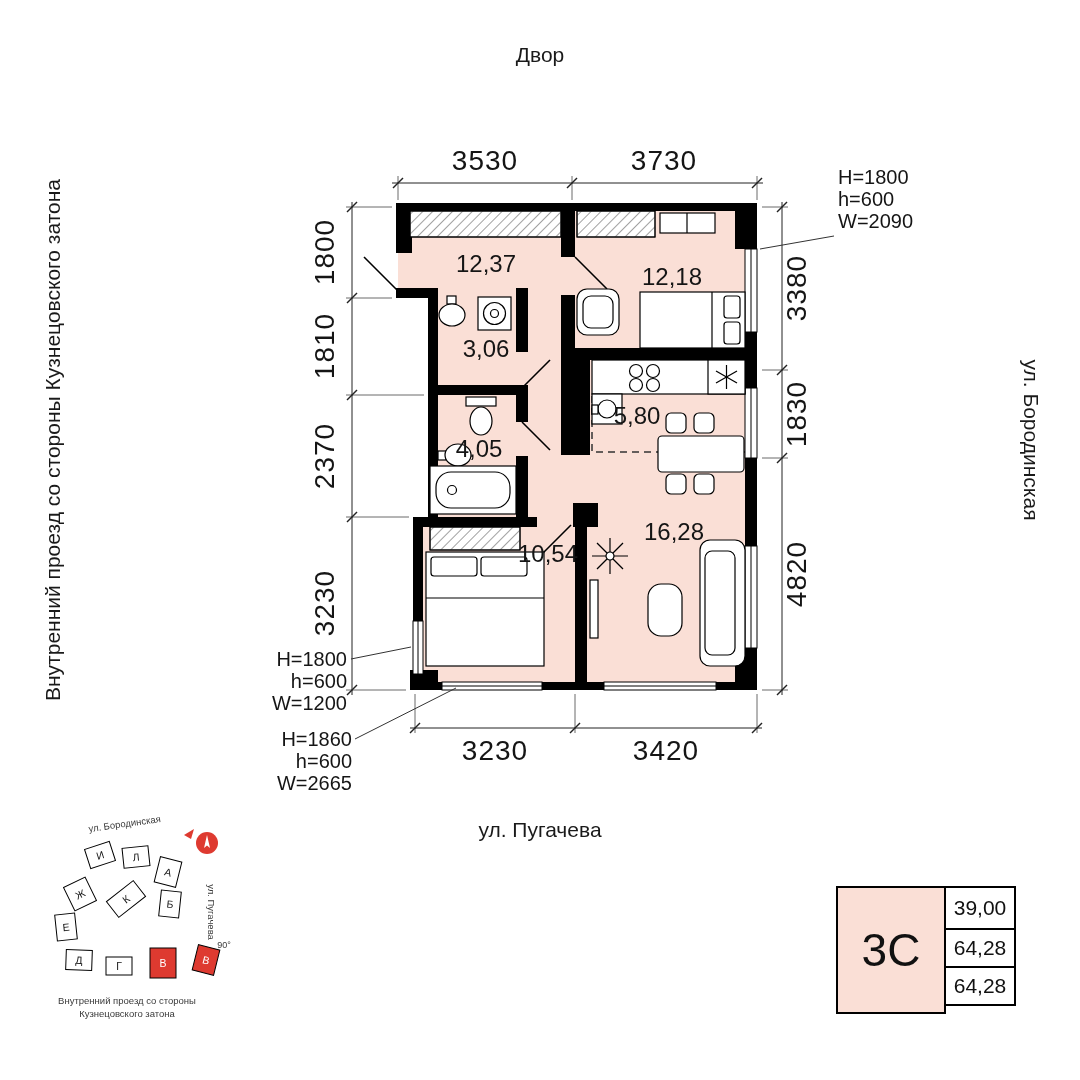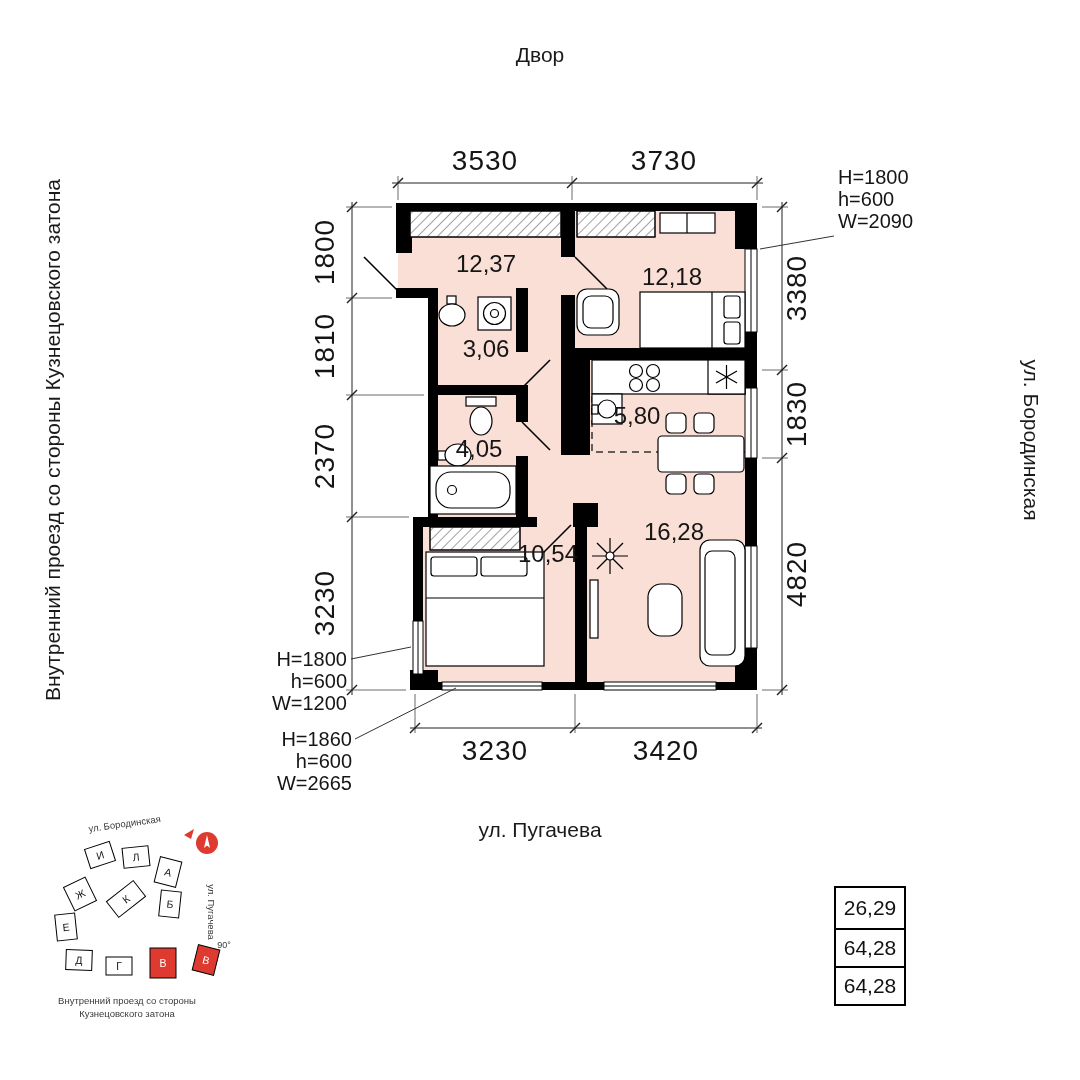--- a/index.html
+++ b/index.html
@@ -343,20 +343,23 @@
     <path d="M184 835 l10 -6 l-3 10 z" fill="#de3a30" stroke="none"></path>
     <text class="tiny" text-anchor="middle" x="224" y="948">90°</text>
     <text class="site-street" text-anchor="middle" x="125" y="827" transform="rotate(-8 125 827)">ул. Бородинская</text>
     <text class="site-street" text-anchor="middle" x="208" y="912" transform="rotate(90 208 912)">ул. Пугачева</text>
     <text class="site-street" text-anchor="middle" x="127" y="1004">Внутренний проезд со стороны</text>
     <text class="site-street" text-anchor="middle" x="127" y="1017">Кузнецовского затона</text>
   </g>
 </svg>
 
 <div class="info-card">
+  <div class="info-type">
+    <span>3С</span>
+  </div>
   <div class="info-values">
-    <div class="cell">26,29</div>
+    <div class="cell">39,00</div>
     <div class="cell">64,28</div>
     <div class="cell">64,28</div>
   </div>
 </div>
 
 </div>
 
 </body></html>

